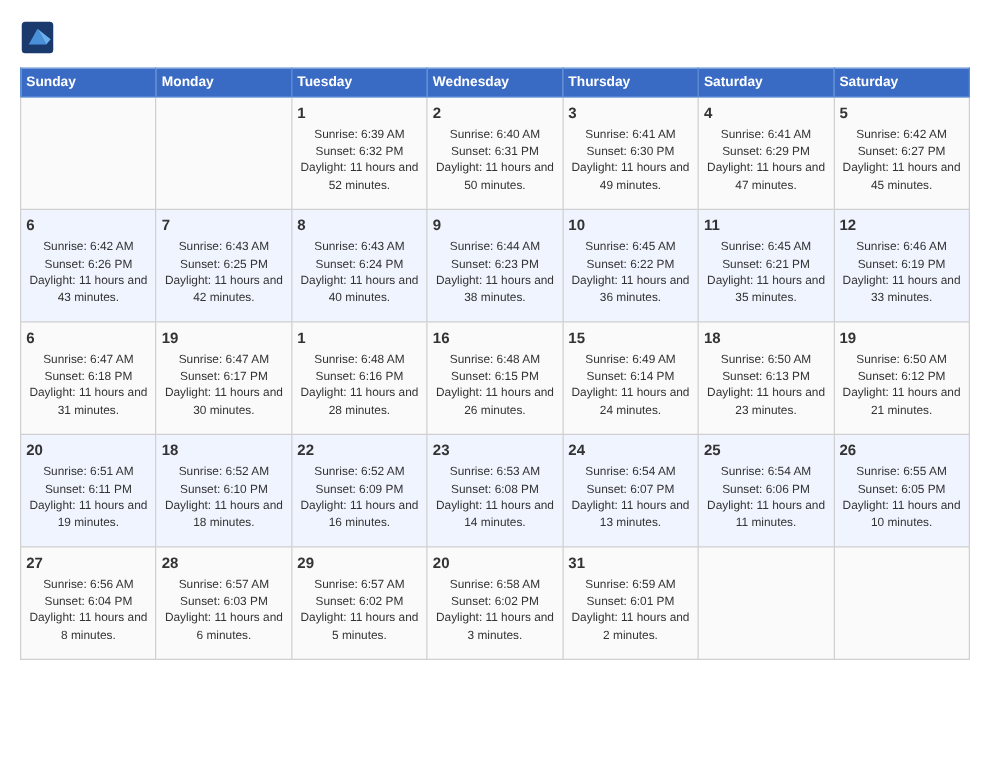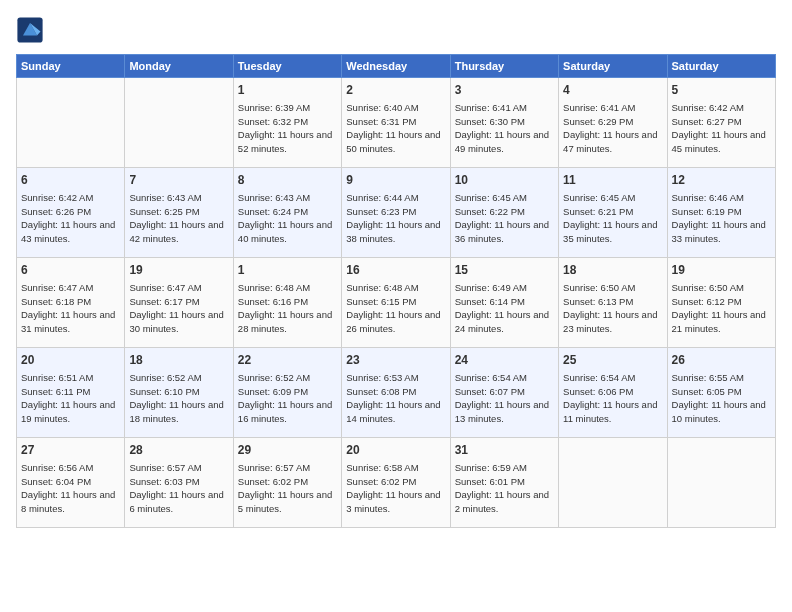--- a/index.html
+++ b/index.html
@@ -81,20 +81,21 @@
     .day-num {
       font-size: 12px;
       font-weight: bold;
       display: block;
       margin-bottom: 2px;
     }
     .cell-info {
       font-size: 9.5px;
       color: #333;
       line-height: 1.45;
+      text-align: center;
     }
     .empty-cell {
       background: #fafafa !important;
     }
   </style>
 </head>
 <body>
 
 <div class="header">
   <div class="logo">

